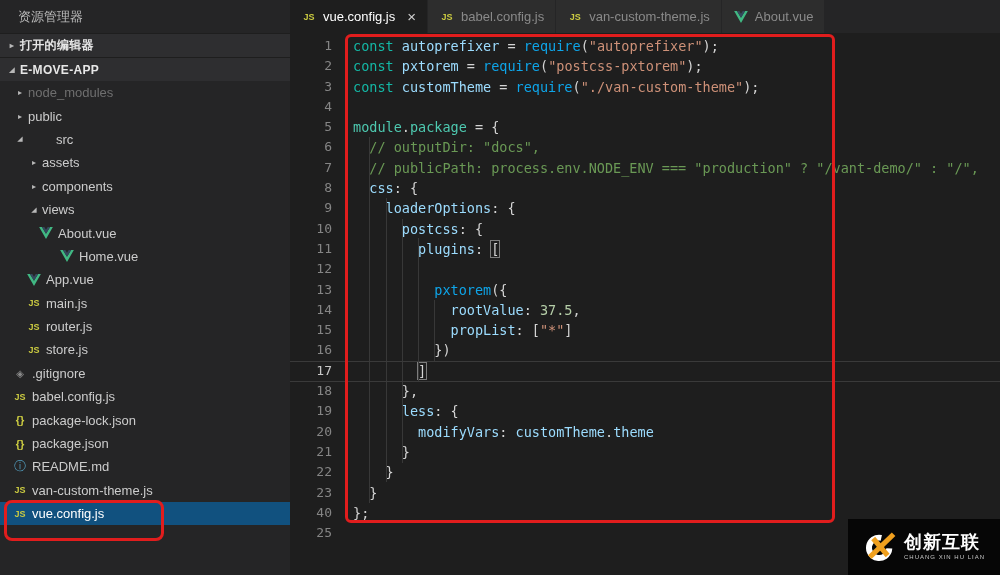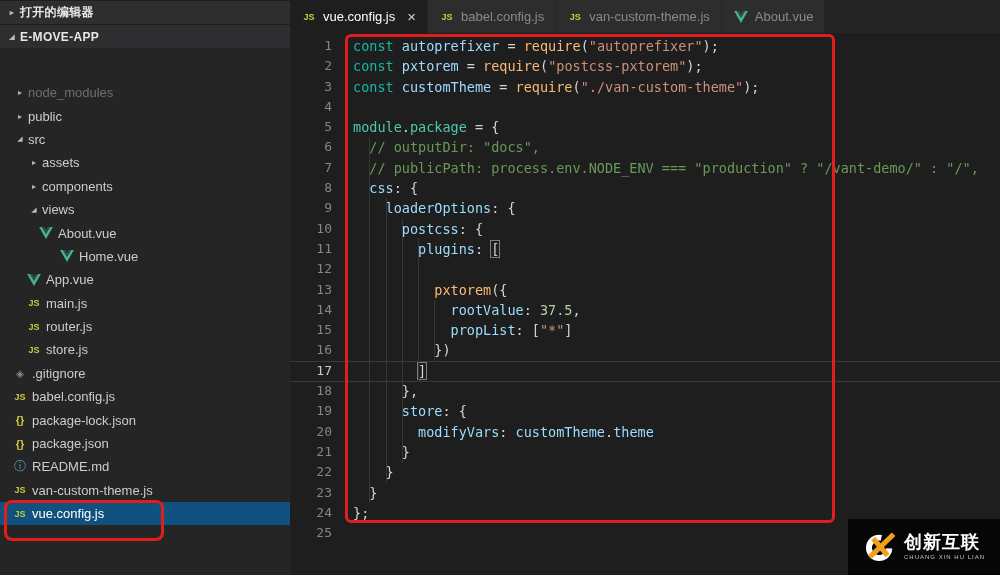--- a/index.html
+++ b/index.html
@@ -32,21 +32,21 @@
   .tab .fi{margin-right:0;}
   .tab.active{background:#1e1e1e;color:#ffffff;}
   .tab-close{margin-left:6px;font-size:15px;line-height:1;color:#d0d0d0;cursor:pointer;}
 
   
   .code{position:absolute;left:0;top:33px;right:0;bottom:0;background:#1e1e1e;padding-top:3px;overflow:hidden;}
   .cl{display:flex;height:20.3px;font-family:"DejaVu Sans Mono",monospace;font-size:13.5px;line-height:20.3px;}
   .ln{flex:0 0 42px;text-align:right;color:#858585;font-size:13px;}
   .ln.cur{color:#c8c8c8;}
   .ct{white-space:pre;padding-left:21px;}
-  .kw{color:#14b8a6}.var{color:#9cdcfe}.fn{color:#fdba74}.str{color:#ce9178}
+  .kw{color:#14b8a6}.var{color:#9cdcfe}.fn{color:#0ea5e9}.str{color:#ce9178}
   .mod{color:#4ec9b0}.cmt{color:#6a9955}.num{color:#b5cea8}.pun{color:#d4d4d4}
   .bm{outline:1px solid #7d7d7d;}
 
   .guide{position:absolute;width:1px;background:#383838;pointer-events:none;}
   .curline{position:absolute;left:0;right:0;height:1px;background:#3a3a3a;pointer-events:none;}
 
   
   .anno{position:absolute;border:3px solid var(--accent);pointer-events:none;z-index:40;}
   .anno-code{left:345px;top:34px;width:490px;height:489px;border-radius:6px;}
   .anno-side{left:4px;top:500px;width:160px;height:41px;border-radius:8px;}
@@ -56,38 +56,39 @@
   .wm-txt{display:flex;flex-direction:column;line-height:1.05;}
   .wm-brand{color:#ffffff;font-size:18px;font-weight:bold;letter-spacing:1px;}
   .wm-sub{color:#c7c7c7;font-size:6px;letter-spacing:1px;margin-top:2px;}
 </style>
 </head>
 <body>
 
 <div class="app">
 
   <div class="sidebar">
+    <div class="sb-title">资源管理器</div>
     <div class="sb-sec">
       <span class="twistie">▸</span>
       <span>打开的编辑器</span>
     </div>
     <div class="sb-sec">
       <span class="twistie" style="font-size:7px;">◢</span>
       <span>E-MOVE-APP</span>
     </div>
     <div class="tree">
         <div class="trow dim" style="padding-left: 12px;">
           <span class="twistie">▸</span>
           <span class="tlabel">node_modules</span>
         </div>
         <div class="trow" style="padding-left: 12px;">
           <span class="twistie">▸</span>
           <span class="tlabel">public</span>
         </div>
-        <div class="trow" style="padding-left: 12px;">
+        <div class="trow" style="padding-left: 12px; gap: 28px;">
           <span class="twistie" style="font-size:7px;">◢</span>
           <span class="tlabel">src</span>
         </div>
         <div class="trow" style="padding-left: 26px;">
           <span class="twistie">▸</span>
           <span class="tlabel">assets</span>
         </div>
         <div class="trow" style="padding-left: 26px;">
           <span class="twistie">▸</span>
           <span class="tlabel">components</span>
@@ -260,40 +261,40 @@
           <div class="cl">
             <span class="ln cur">17</span>
             <span class="ct"><span class="pun">        </span><span class="pun bm">]</span></span>
           </div>
           <div class="cl">
             <span class="ln">18</span>
             <span class="ct"><span class="pun">      },</span></span>
           </div>
           <div class="cl">
             <span class="ln">19</span>
-            <span class="ct"><span class="pun">      </span><span class="var">store</span><span class="pun">: {</span></span>
+            <span class="ct"><span class="pun">      </span><span class="var">less</span><span class="pun">: {</span></span>
           </div>
           <div class="cl">
             <span class="ln">20</span>
             <span class="ct"><span class="pun">        </span><span class="var">modifyVars</span><span class="pun">: </span><span class="var">customTheme</span><span class="pun">.</span><span class="var">theme</span></span>
           </div>
           <div class="cl">
             <span class="ln">21</span>
             <span class="ct"><span class="pun">      }</span></span>
           </div>
           <div class="cl">
             <span class="ln">22</span>
             <span class="ct"><span class="pun">    }</span></span>
           </div>
           <div class="cl">
             <span class="ln">23</span>
             <span class="ct"><span class="pun">  }</span></span>
           </div>
           <div class="cl">
-            <span class="ln">24</span>
+            <span class="ln">40</span>
             <span class="ct"><span class="pun">};</span></span>
           </div>
           <div class="cl">
             <span class="ln">25</span>
             <span class="ct"></span>
           </div>
         </div>
     </div>
   </div>
 

